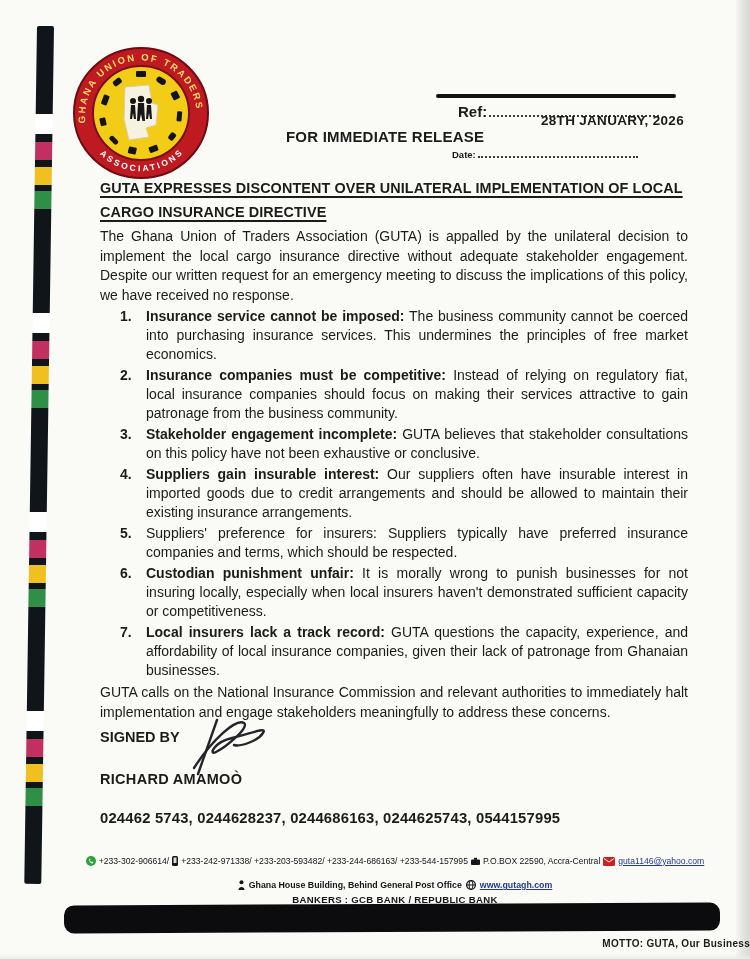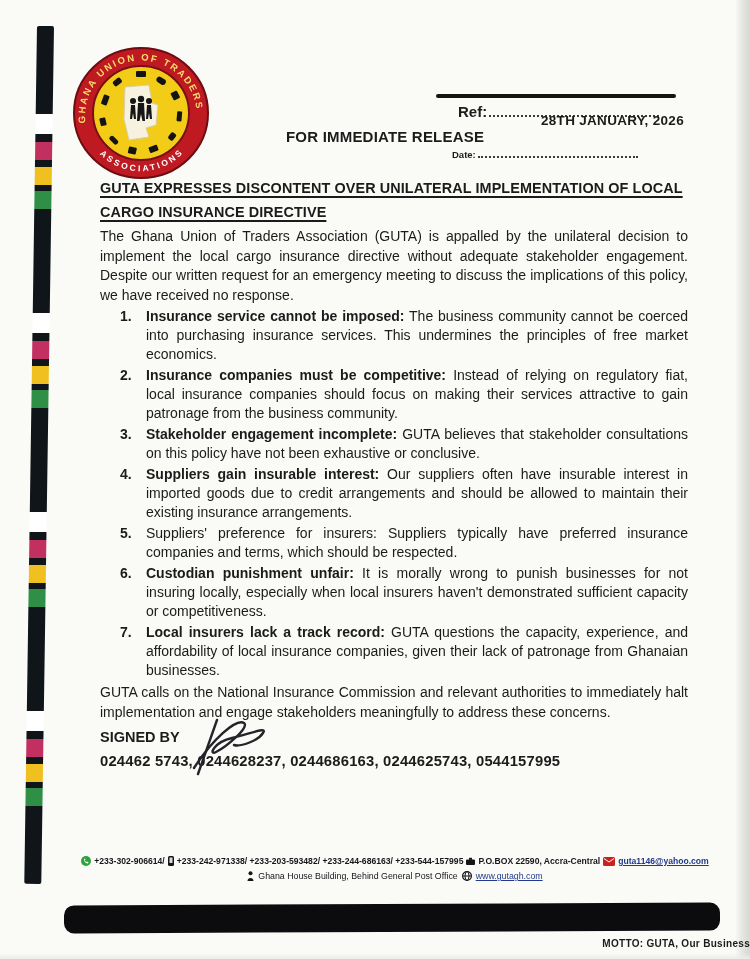--- a/index.html
+++ b/index.html
@@ -50,25 +50,25 @@
   .c-body{flex:1;text-align:justify;}
   .c-lead{font-weight:bold;}
   .c-lead.plain{font-weight:normal;}
   .closing{margin-top:3px;}
 
   .sig-block{margin-top:6px;position:relative;text-align:left;}
   .signed-by{font-weight:bold;font-size:14.5px;}
   .sig-svg{position:absolute;left:84px;top:-14px;}
   .sig-name{font-weight:bold;font-size:14.5px;margin-top:22px;letter-spacing:0.3px;}
   .sig-title{font-weight:bold;font-size:14.5px;margin-top:2px;letter-spacing:0.3px;}
-  .sig-phones{font-weight:bold;font-size:14.8px;margin-top:4px;letter-spacing:0.2px;}
+  .sig-phones{font-weight:bold;font-size:14.8px;margin-top:20px;letter-spacing:0.2px;}
 
   .footer{position:absolute;left:78px;top:856px;width:634px;color:#15151a;}
-  .f-line1{display:flex;align-items:center;justify-content:center;gap:3px;font-size:8.6px;font-weight:bold;white-space:nowrap;}
-  .f-line2{display:flex;align-items:center;justify-content:center;gap:4px;font-size:8.8px;font-weight:normal;margin-top:5px;}
+  .f-line1{display:flex;align-items:center;justify-content:center;gap:3px;font-size:8.6px;font-weight:normal;white-space:nowrap;}
+  .f-line2{display:flex;align-items:center;justify-content:center;gap:4px;font-size:8.8px;font-weight:bold;margin-top:14px;}
   .f-bankers{text-align:center;font-size:9.6px;font-weight:bold;margin-top:4px;letter-spacing:0.3px;}
   .link{color:#223a8c;text-decoration:underline;cursor:pointer;}
   .fi{display:inline-block;vertical-align:middle;}
 
   .bottom-bar{position:absolute;left:64px;top:904px;width:656px;height:28px;background:#0c0c0e;
     border-radius:10px;transform:rotate(-0.25deg);}
   .motto{position:absolute;left:0;top:938px;width:750px;text-align:right;font-size:10px;font-weight:bold;letter-spacing:0.3px;}
 </style>
 </head>
 <body>
@@ -188,20 +188,21 @@
   <div class="closing">GUTA calls on the National Insurance Commission and relevant authorities to immediately halt implementation and engage stakeholders meaningfully to address these concerns.</div>
 
   <div class="sig-block">
     <div class="signed-by">SIGNED BY</div>
     <svg class="sig-svg" width="96" height="64" viewBox="0 0 96 64">
       <g fill="none" stroke="#24242a" stroke-width="2.4" stroke-linecap="round">
         <path d="M10 54 C28 26 52 4 60 9 C66 13 42 33 32 38 C24 42 30 28 48 24 C66 20 84 12 79 19 C74 27 56 33 50 31"></path>
         <path d="M33 6 L14 60"></path>
       </g>
     </svg>
+    <div class="sig-name">RICHARD AMAMOÒ</div>
     <div class="sig-phones">024462 5743, 0244628237, 0244686163, 0244625743, 0544157995</div>
   </div>
 </div>
 
 <div class="footer">
   <div class="f-line1">
     <svg class="fi" width="10" height="10">
         <circle cx="5" cy="5" r="5" fill="#2ba23c"></circle>
         <path d="M3 3 C3 6 5 7.5 7 7.5 L7.5 6 L6 5.5 L5.5 6 C4.5 5.5 4 5 3.8 4.2 L4.5 3.8 L4 2.5 Z" fill="#fff"></path>
       </svg>
@@ -228,16 +229,17 @@
         <path d="M0.5 10 C0.5 6 6.5 6 6.5 10 Z" fill="#15151a"></path>
       </svg>
     <span>Ghana House Building, Behind General Post Office</span>
     <svg class="fi" width="10" height="10">
         <circle cx="5" cy="5" r="4.4" fill="none" stroke="#15151a" stroke-width="1.2"></circle>
         <ellipse cx="5" cy="5" rx="2" ry="4.4" fill="none" stroke="#15151a" stroke-width="1"></ellipse>
         <line x1="0.6" y1="5" x2="9.4" y2="5" stroke="#15151a" stroke-width="1"></line>
       </svg>
     <span class="link">www.gutagh.com</span>
   </div>
+  <div class="f-bankers">BANKERS : GCB BANK / REPUBLIC BANK</div>
 </div>
 
 <div class="bottom-bar"></div>
 <div class="motto">MOTTO: GUTA, Our Business</div>
 
 </body></html>

